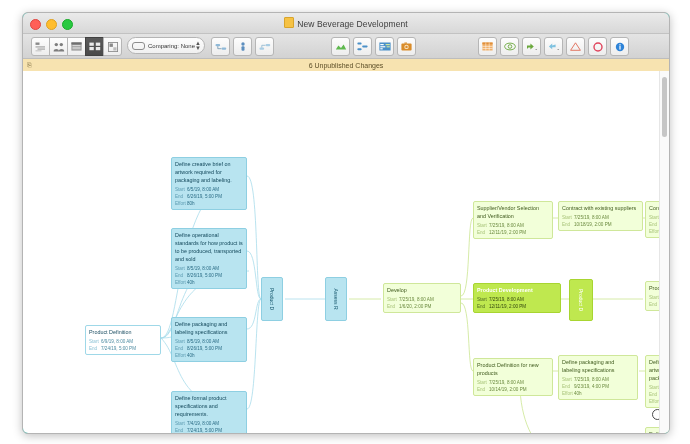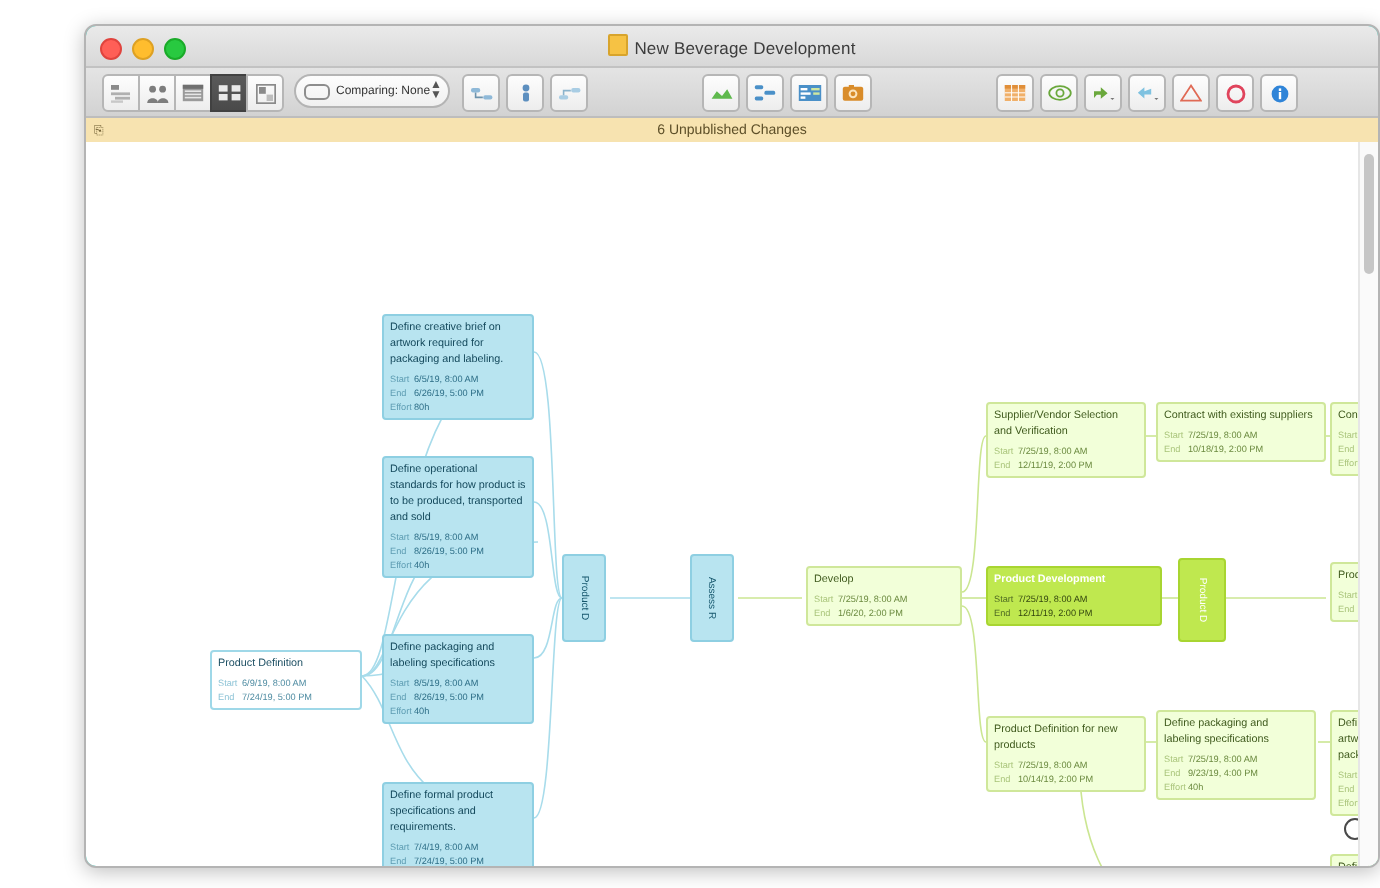--- a/index.html
+++ b/index.html
@@ -3,21 +3,21 @@
 <meta charset="utf-8">
 <style>
   html,body{margin:0;padding:0;background:#ffffff;}
   body{width:690px;height:444px;overflow:hidden;font-family:"Liberation Sans",sans-serif;}
 
   .desktop{position:absolute;left:0;top:0;width:690px;height:444px;background:#ffffff;}
 
   
   .window{position:absolute;left:22px;top:12px;width:646px;height:420px;
           background:#14b8a6;border:1px solid #b4b4b4;border-radius:6px;
-          box-shadow:0 2px 10px rgba(0,0,0,.25);overflow:hidden;margin-left:20px;}
+          box-shadow:0 2px 10px rgba(0,0,0,.25);overflow:hidden;}
 
   
   .titlebar{position:relative;height:20px;
             background:linear-gradient(#eaeaea,#d8d8d8);
             border-bottom:1px solid #c2c2c2;}
   .traffic{position:absolute;left:7px;top:6px;display:flex;gap:5px;}
   .tl{width:9px;height:9px;border-radius:50%;}
   .tl.r{background:#ff5f57;border:.5px solid #e0443e;}
   .tl.y{background:#ffbd2e;border:.5px solid #dea123;}
   .tl.g{background:#28c940;border:.5px solid #1aab29;}

